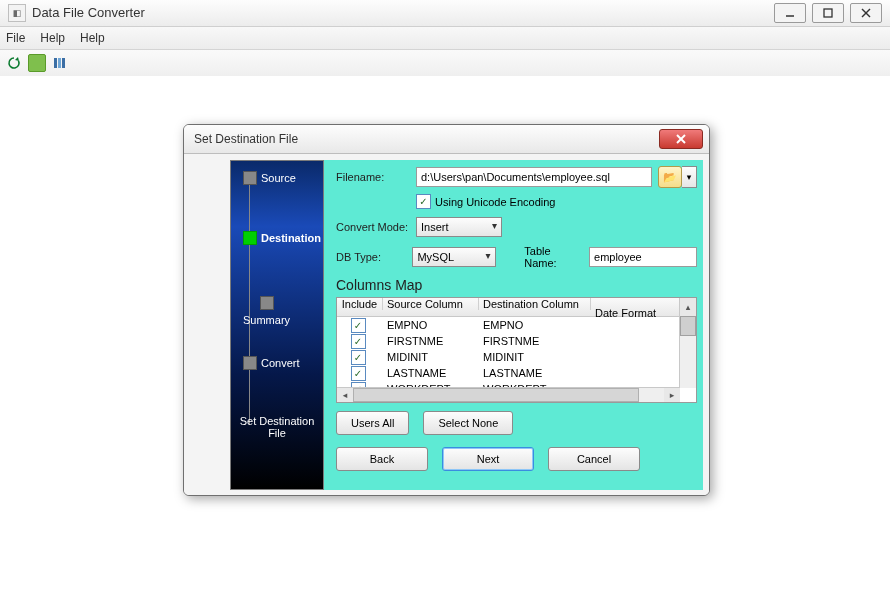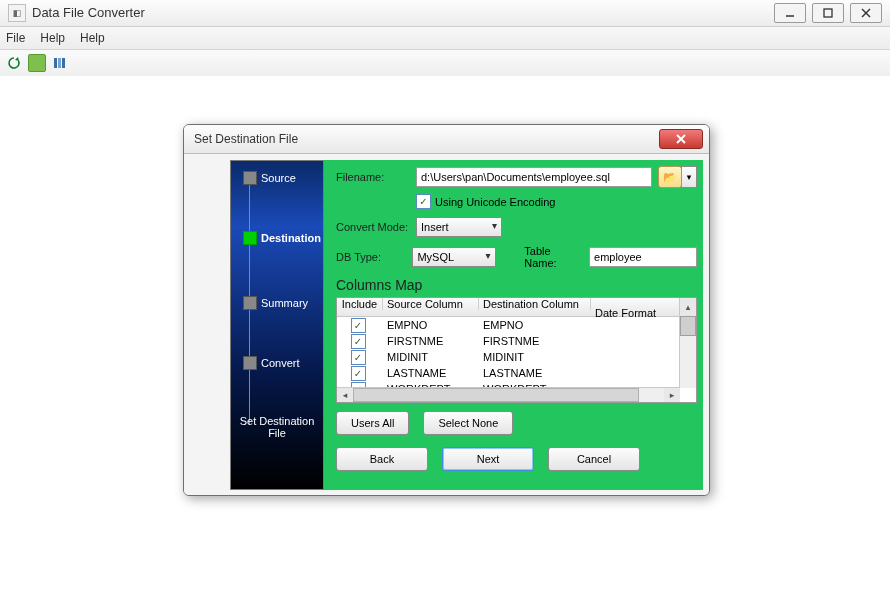--- a/index.html
+++ b/index.html
@@ -23,21 +23,21 @@
 .closebtn{width:42px;height:18px;border-radius:3px;background:linear-gradient(#f07a7a,#c83a30);border:1px solid #8a2a22;display:flex;align-items:center;justify-content:center;color:#fff;font-weight:bold;font-size:11px;}
 .dlgbody{display:flex;height:calc(100% - 28px);padding:6px;box-sizing:border-box;background:#f4f4f4;}
 .wizard{width:114px;height:100%;background:linear-gradient(#0a2a6a 0%,#1a4ab8 20%,#05184a 65%,#000 100%);border:1px solid #7a7a7a;box-sizing:border-box;position:relative;color:#fff;font-size:11px;margin-left:40px;}
 .wline{position:absolute;left:18px;top:14px;width:0;height:250px;border-left:1px solid #888;}
 .wnode{position:absolute;left:12px;display:flex;align-items:center;gap:4px;}
 .wbox{width:12px;height:12px;background:#888;border:1px solid #555;}
 .wbox.active{background:#00d000;border-color:#00a000;}
 .wlabel{white-space:nowrap;}
 .wlabel.bold{font-weight:bold;}
 .wbottom{position:absolute;left:0;right:0;bottom:50px;text-align:center;font-size:11px;}
-.form{flex:1;background:#22c55e;padding:6px 6px 6px 12px;position:relative;}
+.form{flex:1;background:#5eead4;padding:6px 6px 6px 12px;position:relative;}
 .row{display:flex;align-items:center;margin-bottom:8px;font-size:11px;}
 .lbl{width:80px;color:#222;}
 .txt{height:20px;border:1px solid #9a9a9a;background:#fff;padding:0 4px;font-size:11px;box-sizing:border-box;}
 .drop{height:20px;border:1px solid #8a8a8a;background:linear-gradient(#fdfdfd,#e6e6e6);padding:0 18px 0 4px;font-size:11px;box-sizing:border-box;position:relative;display:flex;align-items:center;}
 .drop::after{content:"▾";position:absolute;right:4px;top:2px;font-size:10px;color:#333;}
 .btn{height:22px;padding:0 14px;border:1px solid #8a8a8a;background:linear-gradient(#fdfdfd,#e4e4e4);border-radius:3px;font-size:11px;display:inline-flex;align-items:center;justify-content:center;cursor:default;}
 .btn.primary{border:1px solid #3a8de0;box-shadow:0 0 0 1px #8ec6f7 inset;}
 .chk{width:13px;height:13px;border:1px solid #5a8ac0;background:#fff;display:inline-flex;align-items:center;justify-content:center;font-size:10px;color:#2a6a2a;margin-right:4px;}
 .group{border:0;margin-top:2px;}
 .group-title{font-size:14px;color:#222;margin-bottom:4px;}
@@ -133,21 +133,21 @@
         <div class="wizard">
           <div class="wline"></div>
           <div class="wnode" style="top:10px;">
             <div class="wbox"></div>
             <span class="wlabel">Source</span>
           </div>
           <div class="wnode" style="top:70px;">
             <div class="wbox active"></div>
             <span class="wlabel bold">Destination</span>
           </div>
-          <div class="wnode" style="top:135px;">
+          <div class="wnode" style="top:135px;flex-direction:column;">
             <div class="wbox"></div>
             <span class="wlabel">Summary</span>
           </div>
           <div class="wnode" style="top:195px;">
             <div class="wbox"></div>
             <span class="wlabel">Convert</span>
           </div>
           <div class="wbottom">Set Destination File</div>
         </div>
 

